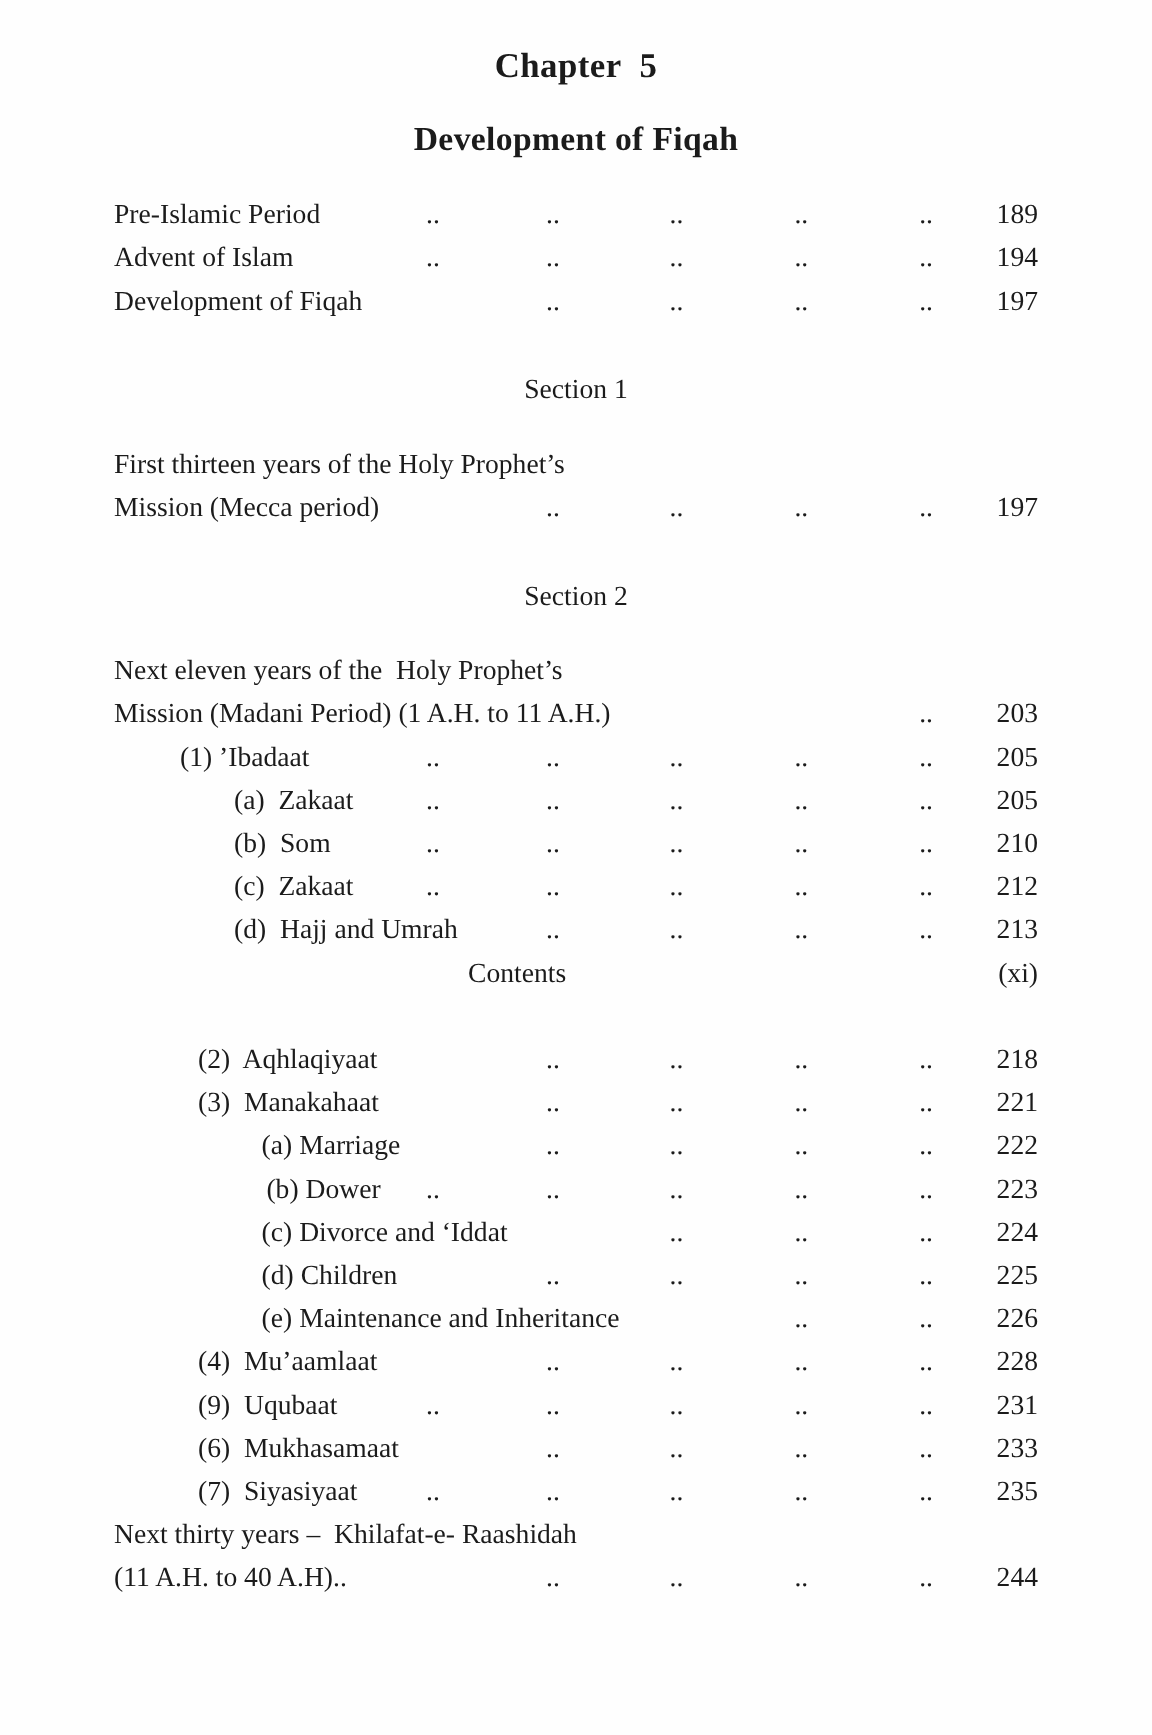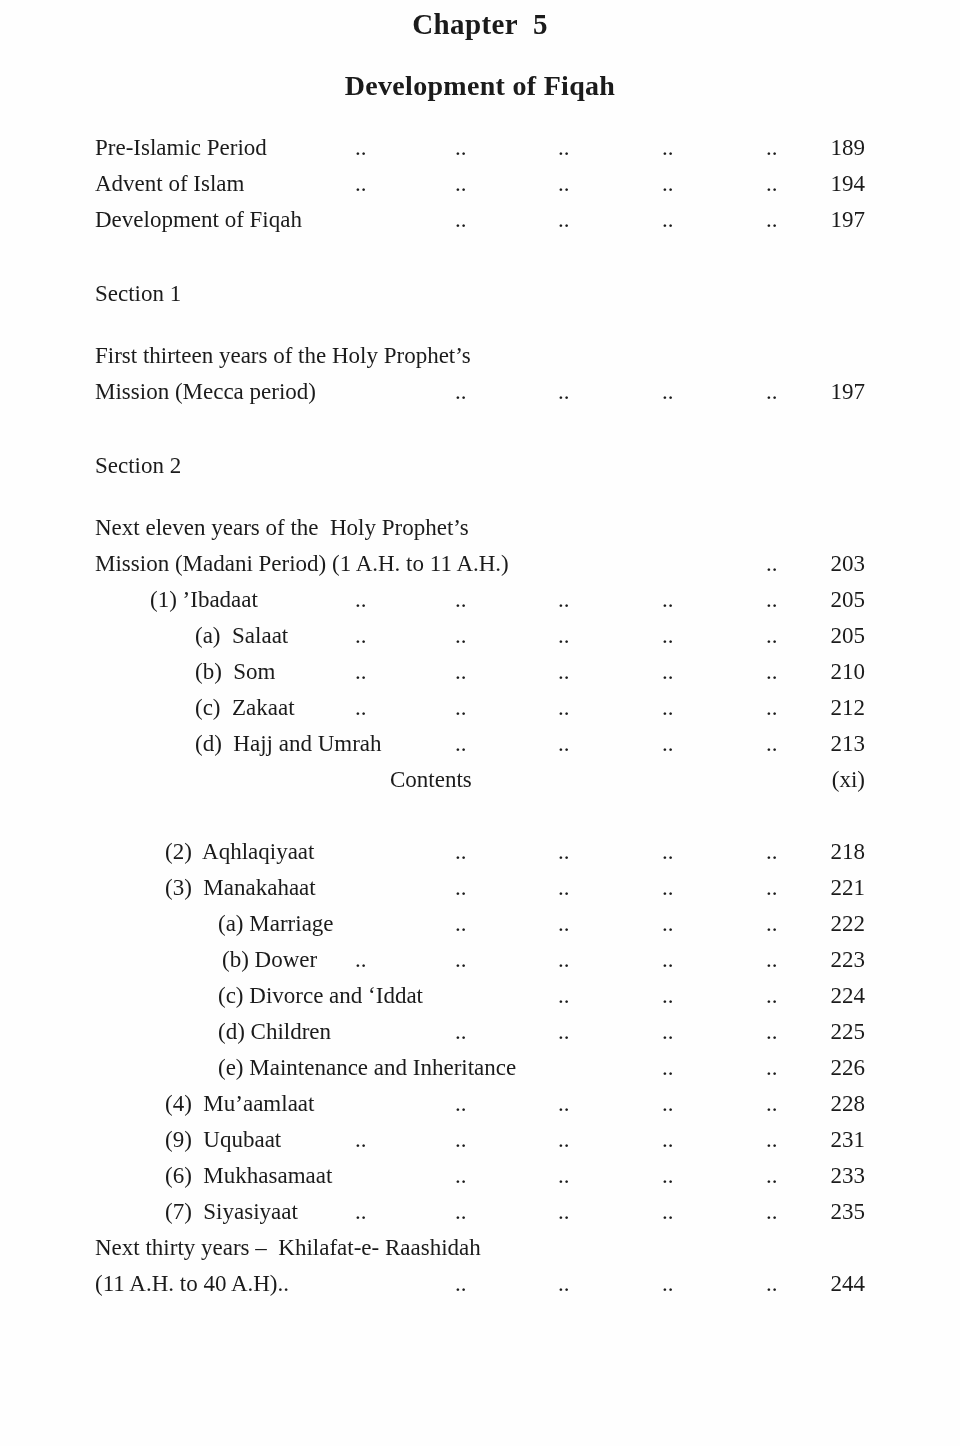--- a/index.html
+++ b/index.html
@@ -12,20 +12,21 @@
     overflow: hidden;
   }
   .page { padding-top: 6px; }
   .chapter-heading {
     text-align: center;
     font-weight: bold;
     font-size: 29px;
     line-height: 36px;
     letter-spacing: 0.4px;
     white-space: pre;
+    margin-top: 31px;
   }
   .chapter-title {
     text-align: center;
     font-weight: bold;
     font-size: 28px;
     line-height: 36px;
     margin-top: 26px;
     letter-spacing: 0.3px;
     white-space: pre;
   }
@@ -34,21 +35,21 @@
     margin: 26px 95px 0 95px;
     font-size: 23px;
   }
   .row {
     position: relative;
     height: 36px;
     line-height: 36px;
     white-space: pre;
   }
   .row.heading {
-    text-align: left;
+    text-align: center;
     margin: 38px 0 26px 0;
   }
   .row.footer-row { margin-bottom: 36px; }
   .lbl { position: absolute; top: 0; }
   .dot { position: absolute; top: 0; }
   .pg  { position: absolute; top: 0; right: 0; text-align: right; }
   .footer-lbl { position: absolute; left: 295px; top: 0; }
 </style>
 </head>
 <body>
@@ -60,21 +61,21 @@
       <div class="row entry"><span class="lbl" style="left: 0px;">Pre-Islamic Period</span><span class="dot" style="left: 260px;">..</span><span class="dot" style="left: 360px;">..</span><span class="dot" style="left: 463px;">..</span><span class="dot" style="left: 567px;">..</span><span class="dot" style="left: 671px;">..</span><span class="pg">189</span></div>
       <div class="row entry"><span class="lbl" style="left: 0px;">Advent of Islam</span><span class="dot" style="left: 260px;">..</span><span class="dot" style="left: 360px;">..</span><span class="dot" style="left: 463px;">..</span><span class="dot" style="left: 567px;">..</span><span class="dot" style="left: 671px;">..</span><span class="pg">194</span></div>
       <div class="row entry"><span class="lbl" style="left: 0px;">Development of Fiqah</span><span class="dot" style="left: 360px;">..</span><span class="dot" style="left: 463px;">..</span><span class="dot" style="left: 567px;">..</span><span class="dot" style="left: 671px;">..</span><span class="pg">197</span></div>
       <div class="row heading"><span>Section 1</span></div>
       <div class="row entry"><span class="lbl" style="left: 0px;">First thirteen years of the Holy Prophet’s</span></div>
       <div class="row entry"><span class="lbl" style="left: 0px;">Mission (Mecca period)</span><span class="dot" style="left: 360px;">..</span><span class="dot" style="left: 463px;">..</span><span class="dot" style="left: 567px;">..</span><span class="dot" style="left: 671px;">..</span><span class="pg">197</span></div>
       <div class="row heading"><span>Section 2</span></div>
       <div class="row entry"><span class="lbl" style="left: 0px;">Next eleven years of the  Holy Prophet’s</span></div>
       <div class="row entry"><span class="lbl" style="left: 0px;">Mission (Madani Period) (1 A.H. to 11 A.H.)</span><span class="dot" style="left: 671px;">..</span><span class="pg">203</span></div>
       <div class="row entry"><span class="lbl" style="left: 55px;">(1) ’Ibadaat</span><span class="dot" style="left: 260px;">..</span><span class="dot" style="left: 360px;">..</span><span class="dot" style="left: 463px;">..</span><span class="dot" style="left: 567px;">..</span><span class="dot" style="left: 671px;">..</span><span class="pg">205</span></div>
-      <div class="row entry"><span class="lbl" style="left: 100px;">(a)  Salaat</span><span class="dot" style="left: 260px;">..</span><span class="dot" style="left: 360px;">..</span><span class="dot" style="left: 463px;">..</span><span class="dot" style="left: 567px;">..</span><span class="dot" style="left: 671px;">..</span><span class="pg">205</span></div>
+      <div class="row entry"><span class="lbl" style="left: 100px;">(a)  Zakaat</span><span class="dot" style="left: 260px;">..</span><span class="dot" style="left: 360px;">..</span><span class="dot" style="left: 463px;">..</span><span class="dot" style="left: 567px;">..</span><span class="dot" style="left: 671px;">..</span><span class="pg">205</span></div>
       <div class="row entry"><span class="lbl" style="left: 100px;">(b)  Som</span><span class="dot" style="left: 260px;">..</span><span class="dot" style="left: 360px;">..</span><span class="dot" style="left: 463px;">..</span><span class="dot" style="left: 567px;">..</span><span class="dot" style="left: 671px;">..</span><span class="pg">210</span></div>
       <div class="row entry"><span class="lbl" style="left: 100px;">(c)  Zakaat</span><span class="dot" style="left: 260px;">..</span><span class="dot" style="left: 360px;">..</span><span class="dot" style="left: 463px;">..</span><span class="dot" style="left: 567px;">..</span><span class="dot" style="left: 671px;">..</span><span class="pg">212</span></div>
       <div class="row entry"><span class="lbl" style="left: 100px; text-align: right;">(d)  Hajj and Umrah</span><span class="dot" style="left: 360px;">..</span><span class="dot" style="left: 463px;">..</span><span class="dot" style="left: 567px;">..</span><span class="dot" style="left: 671px;">..</span><span class="pg">213</span></div>
       <div class="row footer-row"><span class="footer-lbl">Contents</span><span class="pg">(xi)</span></div>
       <div class="row entry"><span class="lbl" style="left: 70px;">(2)  Aqhlaqiyaat</span><span class="dot" style="left: 360px;">..</span><span class="dot" style="left: 463px;">..</span><span class="dot" style="left: 567px;">..</span><span class="dot" style="left: 671px;">..</span><span class="pg">218</span></div>
       <div class="row entry"><span class="lbl" style="left: 70px;">(3)  Manakahaat</span><span class="dot" style="left: 360px;">..</span><span class="dot" style="left: 463px;">..</span><span class="dot" style="left: 567px;">..</span><span class="dot" style="left: 671px;">..</span><span class="pg">221</span></div>
       <div class="row entry"><span class="lbl" style="left: 123px;">(a) Marriage</span><span class="dot" style="left: 360px;">..</span><span class="dot" style="left: 463px;">..</span><span class="dot" style="left: 567px;">..</span><span class="dot" style="left: 671px;">..</span><span class="pg">222</span></div>
       <div class="row entry"><span class="lbl" style="left: 127px;">(b) Dower</span><span class="dot" style="left: 260px;">..</span><span class="dot" style="left: 360px;">..</span><span class="dot" style="left: 463px;">..</span><span class="dot" style="left: 567px;">..</span><span class="dot" style="left: 671px;">..</span><span class="pg">223</span></div>
       <div class="row entry"><span class="lbl" style="left: 123px;">(c) Divorce and ‘Iddat</span><span class="dot" style="left: 463px;">..</span><span class="dot" style="left: 567px;">..</span><span class="dot" style="left: 671px;">..</span><span class="pg">224</span></div>
       <div class="row entry"><span class="lbl" style="left: 123px;">(d) Children</span><span class="dot" style="left: 360px;">..</span><span class="dot" style="left: 463px;">..</span><span class="dot" style="left: 567px;">..</span><span class="dot" style="left: 671px;">..</span><span class="pg">225</span></div>

